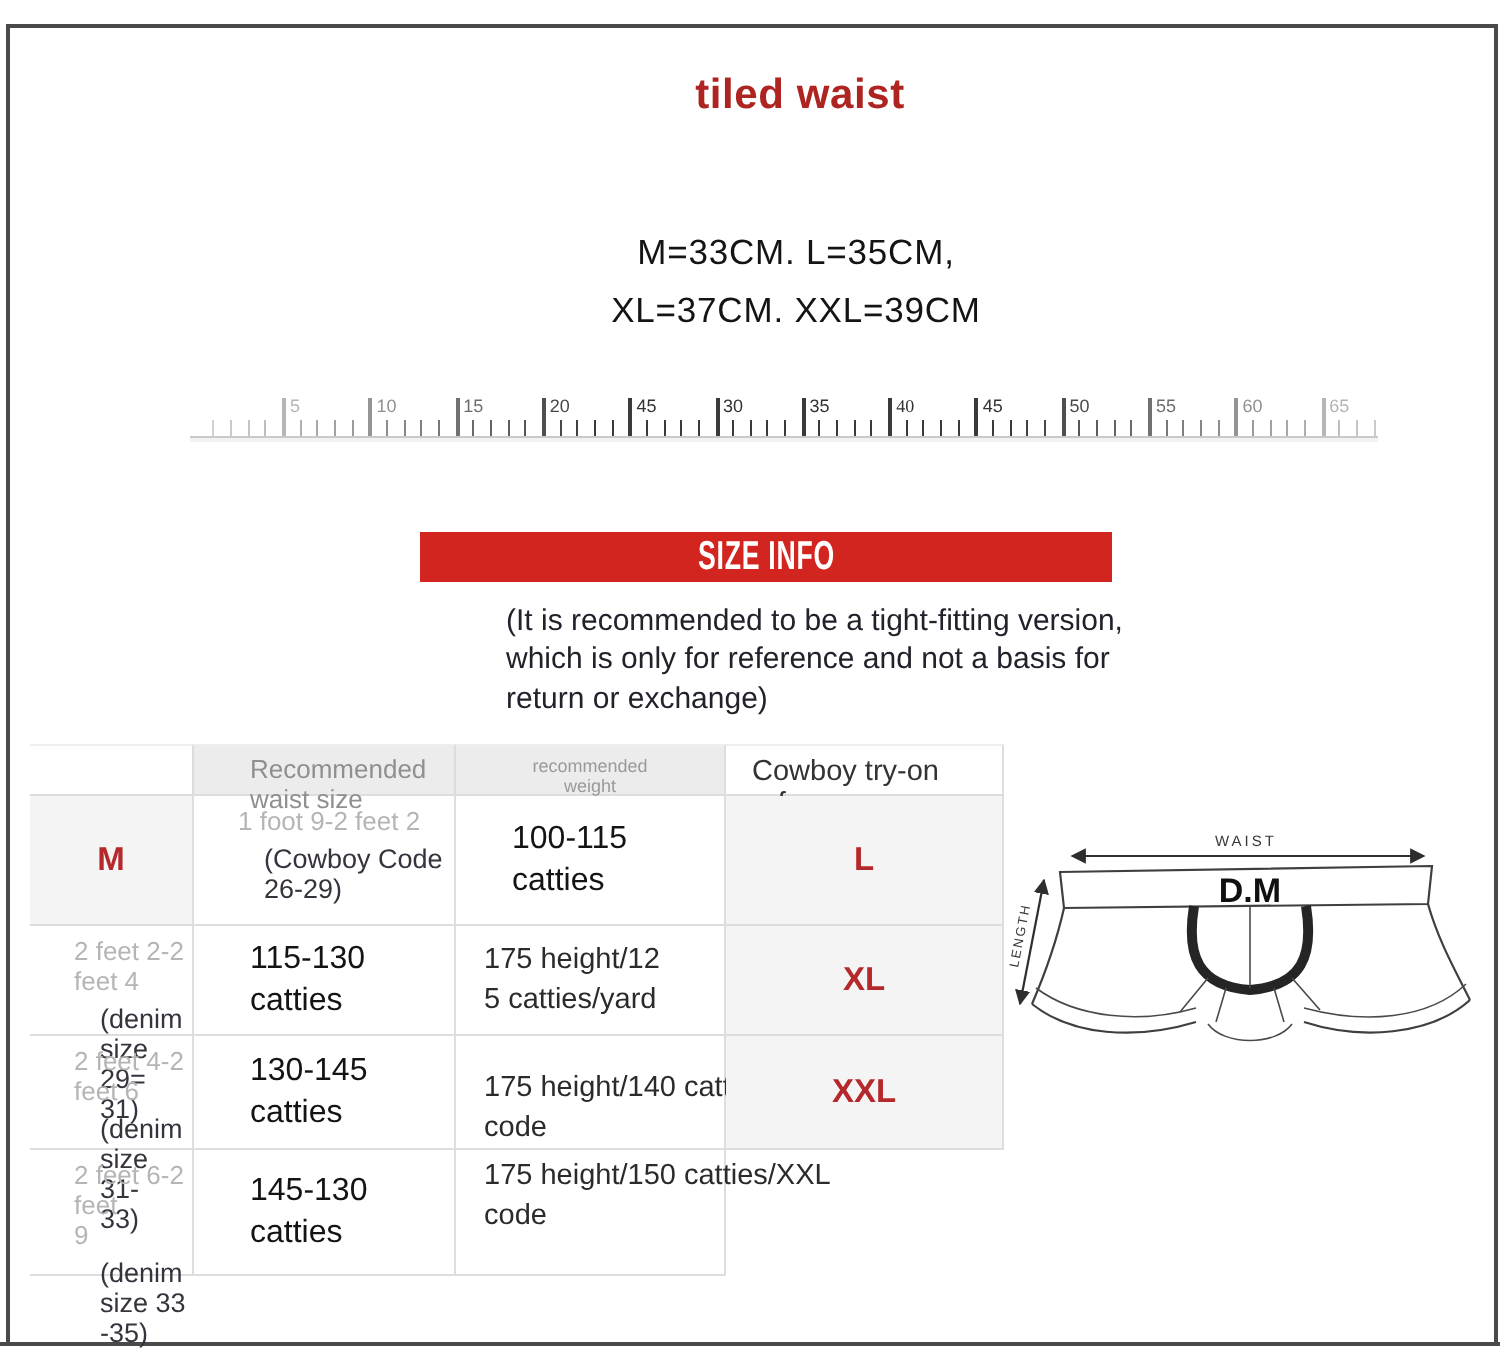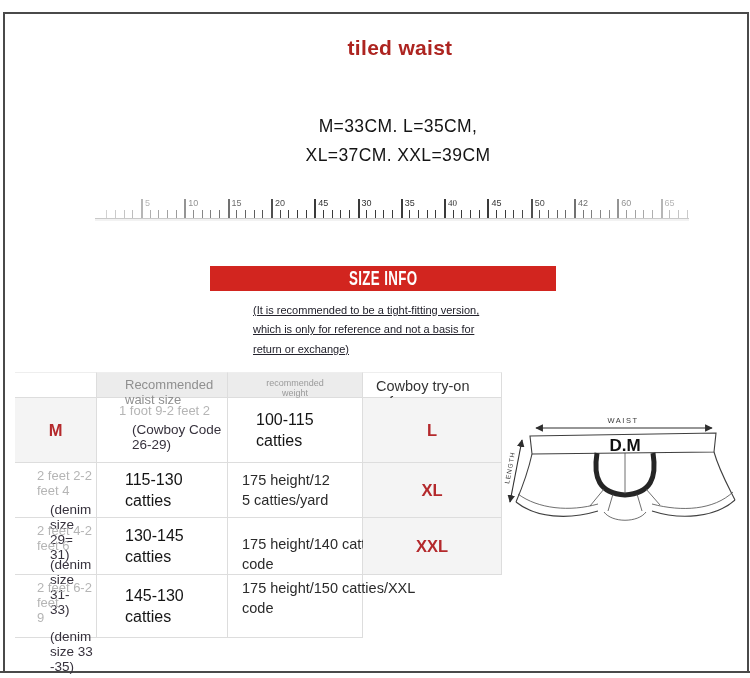--- a/index.html
+++ b/index.html
@@ -22,22 +22,22 @@
   .tick{position:absolute;background:#3a3a3a;}
   .tick.major{top:3px;width:2px;height:19px;}
   .tick.minor{top:14px;width:1px;height:8px;}
   .tick-label{position:absolute;top:2px;font-size:9px;color:#333;}
 
   
   .banner{position:absolute;left:210px;top:266px;width:346px;height:25px;background:#d2251f;
           display:flex;align-items:center;justify-content:center;}
   .banner span{color:#fff;font-weight:bold;font-size:18px;letter-spacing:0.5px;
                transform:scale(0.74,1.12);white-space:nowrap;}
-  .note{position:absolute;left:253px;top:301px;font-size:11px;line-height:19.3px;
-        color:#23222c;white-space:pre-line;text-decoration:underline;}
+  .note{position:absolute;left:253px;top:301px;font-size:15px;line-height:19.3px;
+        color:#23222c;white-space:pre-line;}
 
   
   .sizetable{position:absolute;left:15px;top:372px;display:grid;
              grid-template-columns:82px 131px 135px 139px;
              grid-template-rows:26px 65px 55px 57px 63px;}
   .cell{border-right:1px solid #ddd;border-bottom:1px solid #ddd;box-sizing:border-box;overflow:visible;}
   .hc{border-top:1px solid #eee;}
   .hc2{background:#ececec;color:#8f8f8f;font-size:13px;line-height:15px;
        padding:4px 0 0 28px;white-space:pre-line;}
   .hc3{background:#ececec;color:#9a9a9a;font-size:9px;line-height:10px;
@@ -136,21 +136,21 @@
       <div class="tick minor" style="left: 409.72px; opacity: 1;"></div>
       <div class="tick minor" style="left: 418.38px; opacity: 0.965;"></div>
       <div class="tick minor" style="left: 427.04px; opacity: 0.93;"></div>
       <div class="tick major" style="left: 435.7px; opacity: 0.895;"></div>
       <div class="tick-label" style="left: 439.7px; opacity: 0.895;">50</div>
       <div class="tick minor" style="left: 444.36px; opacity: 0.86;"></div>
       <div class="tick minor" style="left: 453.02px; opacity: 0.825;"></div>
       <div class="tick minor" style="left: 461.68px; opacity: 0.79;"></div>
       <div class="tick minor" style="left: 470.34px; opacity: 0.755;"></div>
       <div class="tick major" style="left: 479px; opacity: 0.72;"></div>
-      <div class="tick-label" style="left: 483px; opacity: 0.72;">42</div>
+      <div class="tick-label" style="left: 483px; opacity: 0.72;">55</div>
       <div class="tick minor" style="left: 487.66px; opacity: 0.685;"></div>
       <div class="tick minor" style="left: 496.32px; opacity: 0.65;"></div>
       <div class="tick minor" style="left: 504.98px; opacity: 0.615;"></div>
       <div class="tick minor" style="left: 513.64px; opacity: 0.58;"></div>
       <div class="tick major" style="left: 522.3px; opacity: 0.545;"></div>
       <div class="tick-label" style="left: 526.3px; opacity: 0.545;">60</div>
       <div class="tick minor" style="left: 530.96px; opacity: 0.51;"></div>
       <div class="tick minor" style="left: 539.62px; opacity: 0.475;"></div>
       <div class="tick minor" style="left: 548.28px; opacity: 0.44;"></div>
       <div class="tick minor" style="left: 556.94px; opacity: 0.405;"></div>

